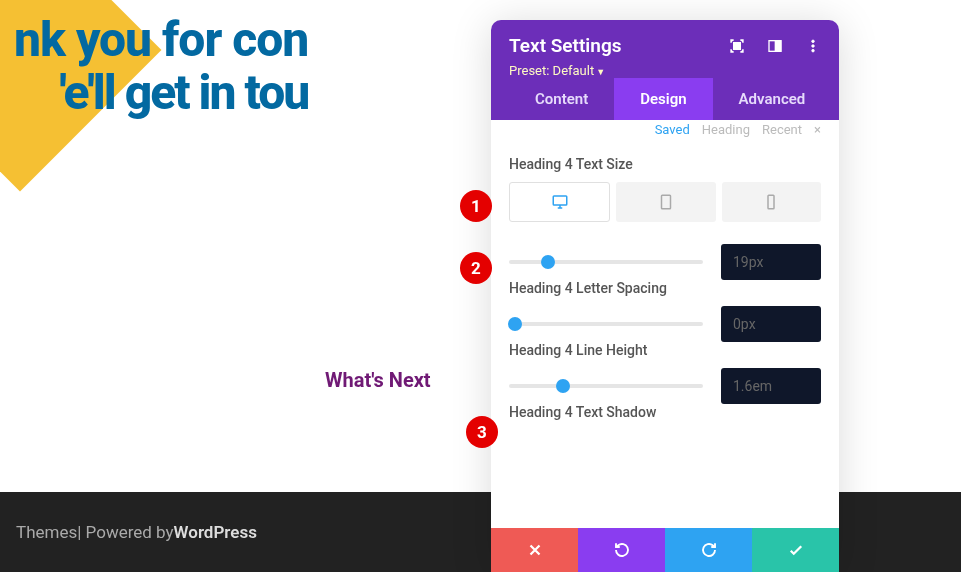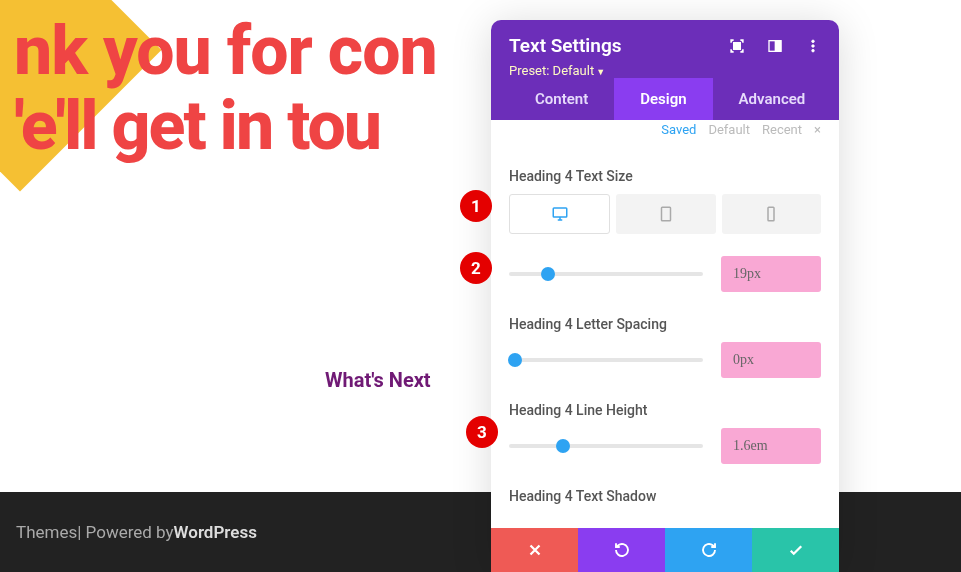--- a/index.html
+++ b/index.html
@@ -1,57 +1,57 @@
 <!DOCTYPE html>
 <html><head>
 <meta charset="utf-8">
 <style>
 * { margin: 0; padding: 0; box-sizing: border-box; font-family: -apple-system, BlinkMacSystemFont, "Segoe UI", Roboto, sans-serif; }
 body { width: 961px; height: 572px; overflow: hidden; position: relative; background: #fff; }
 
 .page-bg { position: absolute; inset: 0; background: #fff; }
 .yellow-shape { position: absolute; top: -50px; left: -80px; width: 200px; height: 200px; background: #f5c033; transform: rotate(45deg); }
-.hero-text { position: absolute; top: 14px; left: 14px; font-size: 68px; font-weight: 800; color: #ef4444; line-height: 1.1; letter-spacing: -1px; }
+.hero-text { position: absolute; top: 14px; left: 14px; font-size: 48px; font-weight: 800; color: #0369a1; line-height: 1.1; letter-spacing: -1px; text-align: right; }
 .whats-next { position: absolute; top: 368px; left: 325px; font-size: 20px; font-weight: 700; color: #701a75; }
 
 .footer-bar { position: absolute; bottom: 0; left: 0; right: 0; height: 80px; background: #222; color: #aaa; display: flex; align-items: center; padding-left: 16px; font-size: 17px; }
 .footer-bar strong { color: #ddd; font-weight: 600; }
 
 .panel { position: absolute; top: 20px; left: 491px; width: 348px; height: 552px; background: #fff; border-radius: 10px 10px 0 0; box-shadow: 0 4px 40px rgba(0,0,0,0.15); overflow: hidden; display: flex; flex-direction: column; }
 
 .panel-header { background: #6c2eb9; color: #fff; padding: 14px 18px 0 18px; }
 .panel-title-row { display: flex; align-items: center; justify-content: space-between; }
 .panel-title { font-size: 19px; font-weight: 600; }
 .panel-icons { display: flex; gap: 22px; align-items: center; }
 .panel-icons svg { width: 16px; height: 16px; stroke: #fff; fill: #fff; cursor: pointer; }
 .panel-preset { font-size: 13px; color: #fef9c3; margin-top: 6px; margin-bottom: 0; }
 .panel-preset .tri { font-size: 9px; margin-left: 2px; }
 
 .panel-tabs { display: flex; text-align: right; }
 .panel-tab { flex: 0 0 auto; padding: 12px 26px; font-size: 15px; font-weight: 600; color: #e6dbfb; cursor: pointer; }
 .panel-tab.active { background: #8a3df0; color: #fff; }
 
-.panel-body { flex: 1; background: #fff; overflow: hidden; padding: 12px 18px; position: relative; }
+.panel-body { flex: 1; background: #fff; overflow: hidden; padding: 0 18px; position: relative; }
 .scroll-hints { position: absolute; top: 2px; right: 18px; left: 18px; display: flex; justify-content: flex-end; gap: 12px; font-size: 13px; color: #bbb; }
 .scroll-hints .sv { color: #2ea3f2; }
 
-.setting-label { font-size: 14px; color: #555; font-weight: 500; margin-top: 24px; margin-bottom: 10px; }
+.setting-label { font-size: 14px; color: #555; font-weight: 500; margin-bottom: 10px; }
 .first-label { margin-top: 36px; }
 
 .device-tabs { display: flex; gap: 6px; }
 .device-tab { flex: 1; height: 40px; background: #f3f3f3; display: flex; align-items: center; justify-content: center; cursor: pointer; border-radius: 3px; }
 .device-tab.active { background: #fff; border: 1px solid #e0e0e0; }
 .device-tab svg { width: 18px; height: 18px; }
 .device-tab.active svg { stroke: #2ea3f2; fill: #2ea3f2; }
 .device-tab:not(.active) svg { stroke: #aaa; fill: #aaa; }
 
 .slider-row { display: flex; align-items: center; gap: 18px; margin-top: 22px; }
 .slider-track { flex: 1; position: relative; height: 4px; background: #e5e5e5; border-radius: 2px; }
 .slider-thumb { position: absolute; top: 50%; transform: translate(-50%, -50%); width: 14px; height: 14px; background: #2ea3f2; border-radius: 50%; cursor: grab; }
-.slider-value { width: 100px; height: 36px; background: #f9a8d4; border-radius: 3px; display: flex; align-items: center; padding: 0 12px; font-size: 14px; color: #666; font-family: Liberation Serif, serif; }
+.slider-value { width: 100px; height: 36px; background: #0f172a; border-radius: 3px; display: flex; align-items: center; padding: 0 12px; font-size: 14px; color: #666; }
 
 .panel-footer { height: 44px; display: flex; }
 .foot-btn { flex: 1; display: flex; align-items: center; justify-content: center; cursor: pointer; }
 .foot-btn svg { width: 18px; height: 18px; }
 .foot-cancel { background: #ef5a55; }
 .foot-undo { background: #8a3df0; }
 .foot-redo { background: #2ea3f2; }
 .foot-save { background: #29c4a9; }
 
 .marker { position: absolute; width: 32px; height: 32px; background: #e40000; border-radius: 50%; color: #fff; font-weight: 700; font-size: 17px; display: flex; align-items: center; justify-content: center; z-index: 50; }
@@ -106,21 +106,21 @@
     <div class="panel-tabs">
       <div class="panel-tab">Content</div>
       <div class="panel-tab active">Design</div>
       <div class="panel-tab">Advanced</div>
     </div>
   </div>
 
   <div class="panel-body">
     <div class="scroll-hints">
       <span class="sv">Saved</span>
-      <span>Default</span>
+      <span>Heading</span>
       <span>Recent</span>
       <span>×</span>
     </div>
 
     <div class="setting-label first-label">Heading 4 Text Size</div>
     <div class="device-tabs">
       <div class="device-tab active">
         <svg viewBox="0 0 24 24">
             <rect x="3" y="4" width="18" height="12" rx="1" fill="none" stroke-width="2"></rect>
             <path d="M9 20h6M12 16v4" stroke-width="2"></path>

